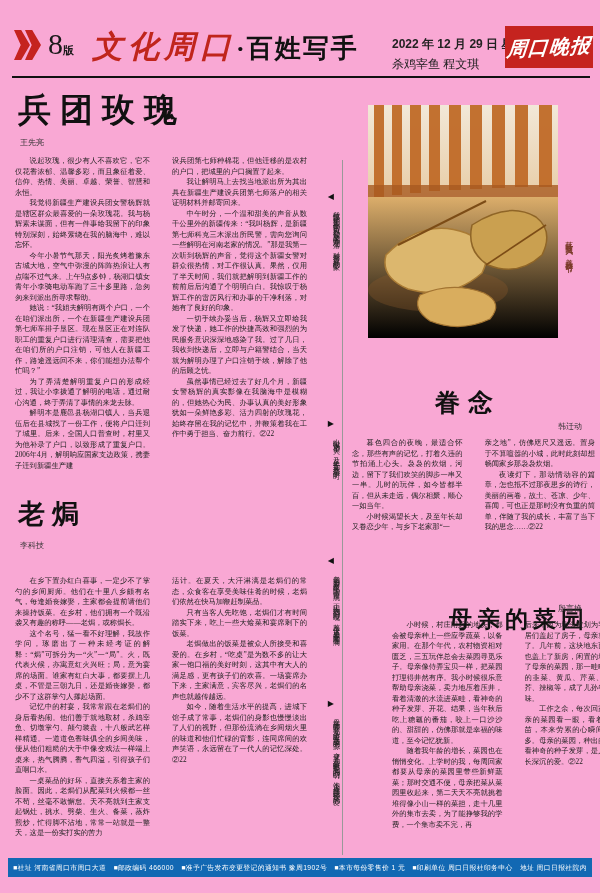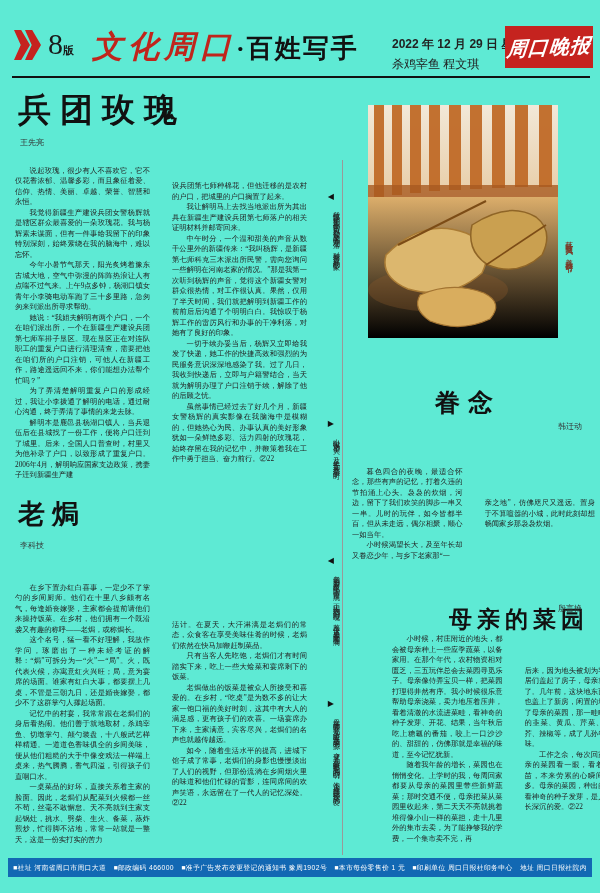--- a/index.html
+++ b/index.html
@@ -1,16 +1,16 @@
 <!DOCTYPE html>
 <html><head>
 <meta charset="utf-8">
 <style>
   html,body{margin:0;padding:0;background:#e8e8e8;}
-  .page{position:relative;width:600px;height:893px;background:#5eead4;overflow:hidden;
+  .page{position:relative;width:600px;height:893px;background:#f9a8d4;overflow:hidden;
         font-family:"Liberation Serif","DejaVu Serif",serif;color:#1a1a1a;}
   
   .chev{position:absolute;top:30px;width:16px;height:30px;background:#c5231f;
         clip-path:polygon(0 0,45% 0,100% 50%,45% 100%,0 100%,42% 50%);}
   .page-num{position:absolute;left:48px;top:27px;font-size:30px;font-weight:400;}
   .page-num .ban{font-size:11px;font-weight:700;}
   .section-title{position:absolute;left:92px;top:26px;white-space:nowrap;}
   .section-title .red{color:#c0251c;font-size:31px;font-weight:700;font-style:italic;letter-spacing:5px;margin-top:21px;}
   .section-title .blk{color:#111;font-size:26px;font-weight:700;letter-spacing:2px;}
   .date-block{position:absolute;left:392px;top:20px;font-size:12px;line-height:1.7;
@@ -19,32 +19,32 @@
   .masthead{position:absolute;left:505px;top:26px;width:88px;height:42px;background:#c5231f;
             display:flex;align-items:center;justify-content:center;}
   .masthead span{color:#fff;font-size:20px;font-weight:700;letter-spacing:1px;
                  transform:skewX(-8deg) rotate(-3deg);font-style:italic;}
   .head-rule{position:absolute;left:12px;top:76px;width:578px;height:2px;background:#111;}
   
   .vrule{position:absolute;left:342px;top:160px;width:1px;height:695px;background:#999;}
   
   .a-title{position:absolute;font-weight:700;color:#111;}
   .a-author{position:absolute;font-size:8px;color:#333;}
-  .cols{position:absolute;display:flex;gap:22px;align-items:center;}
+  .cols{position:absolute;display:flex;gap:22px;}
   .col{flex:1;font-size:7.3px;line-height:1.44;text-align:justify;color:#222;overflow:hidden;}
   .col p{margin:0;text-indent:2em;}
   .col.cont p:first-child{text-indent:0;}
   
   .t-bingtuan{left:18px;top:88px;font-size:33px;letter-spacing:9px;}
   .au-bingtuan{left:20px;top:137px;}
   .c-bingtuan{left:15px;top:156px;width:292px;height:334px;}
   
   .t-laoju{left:18px;top:496px;font-size:27px;letter-spacing:7px;}
   .au-laoju{left:20px;top:540px;}
-  .c-laoju{left:15px;top:558px;width:292px;height:312px;}
+  .c-laoju{left:15px;top:576px;width:292px;height:312px;}
   
   .t-juannian{left:352px;top:386px;width:232px;font-size:25px;letter-spacing:8px;text-align:center;padding-right:14px;}
   .au-juannian{left:352px;top:421px;width:230px;text-align:right;padding-right:20px;}
   .c-juannian{left:352px;top:438px;width:243px;height:152px;}
   
   .t-muqin{left:352px;top:571px;width:237px;font-size:23px;letter-spacing:5px;text-align:right;padding-right:8px;margin-top:33px;}
   .au-muqin{left:352px;top:603px;width:230px;text-align:right;padding-right:34px;}
   .c-muqin{left:352px;top:620px;width:243px;height:238px;margin-left:40px;}
   
   .pq{position:absolute;width:48px;}
@@ -167,20 +167,21 @@
 
   <div class="a-title t-juannian">眷念</div>
   <div class="a-author au-juannian">韩迁动</div>
   <div class="cols c-juannian">
     <div class="col">
         <p>暮色四合的夜晚，最适合怀念，那些有声的记忆，打着久违的节拍涌上心头。袅袅的炊烟，河边，留下了我们欢笑的脚步一串又一串。儿时的玩伴，如今皆都半百，但从未走远，偶尔相聚，顺心一如当年。</p>
         <p>小时候渴望长大，及至年长却又眷恋少年，与乡下老家那“一</p>
       </div>
     <div class="col cont">
         <p>亲之地”，仿佛咫尺又遥远。置身于不算喧嚣的小城，此时此刻却想畅闻家乡那袅袅炊烟。</p>
+        <p>夜读灯下，那动情动容的篇章，怎也抵不过那夜思乡的诗行，美丽的画卷，故土、苍凉、少年、喜闻，可也正是那时没有负重的简单，伴随了我的成长，丰富了当下我的思念……②22</p>
       </div>
   </div>
 
   <div class="a-title t-muqin">母亲的菜园</div>
   <div class="a-author au-muqin">殷言艳</div>
   <div class="cols c-muqin">
     <div class="col">
         <p>小时候，村庄附近的地头，都会被母亲种上一些应季蔬菜，以备家用。在那个年代，农村物资相对匮乏，三五玩伴总会去菜园寻觅乐子。母亲像侍弄宝贝一样，把菜园打理得井然有序。我小时候很乐意帮助母亲浇菜，卖力地压着压井，看着清澈的水流进菜畦，看神奇的种子发芽、开花、结果，当年秋后吃上糖瓤的番茄，咬上一口沙沙的、甜甜的，仿佛那就是幸福的味道，至今记忆犹新。</p>
         <p>随着我年龄的增长，菜园也在悄悄变化。上学时的我，每周回家都要从母亲的菜园里带些新鲜蔬菜；那时交通不便，母亲把菜从菜园里收起来，第二天天不亮就挑着堆得像小山一样的菜担，走十几里外的集市去卖，为了能挣够我的学费，一个集市卖不完，再</p>
       </div>

